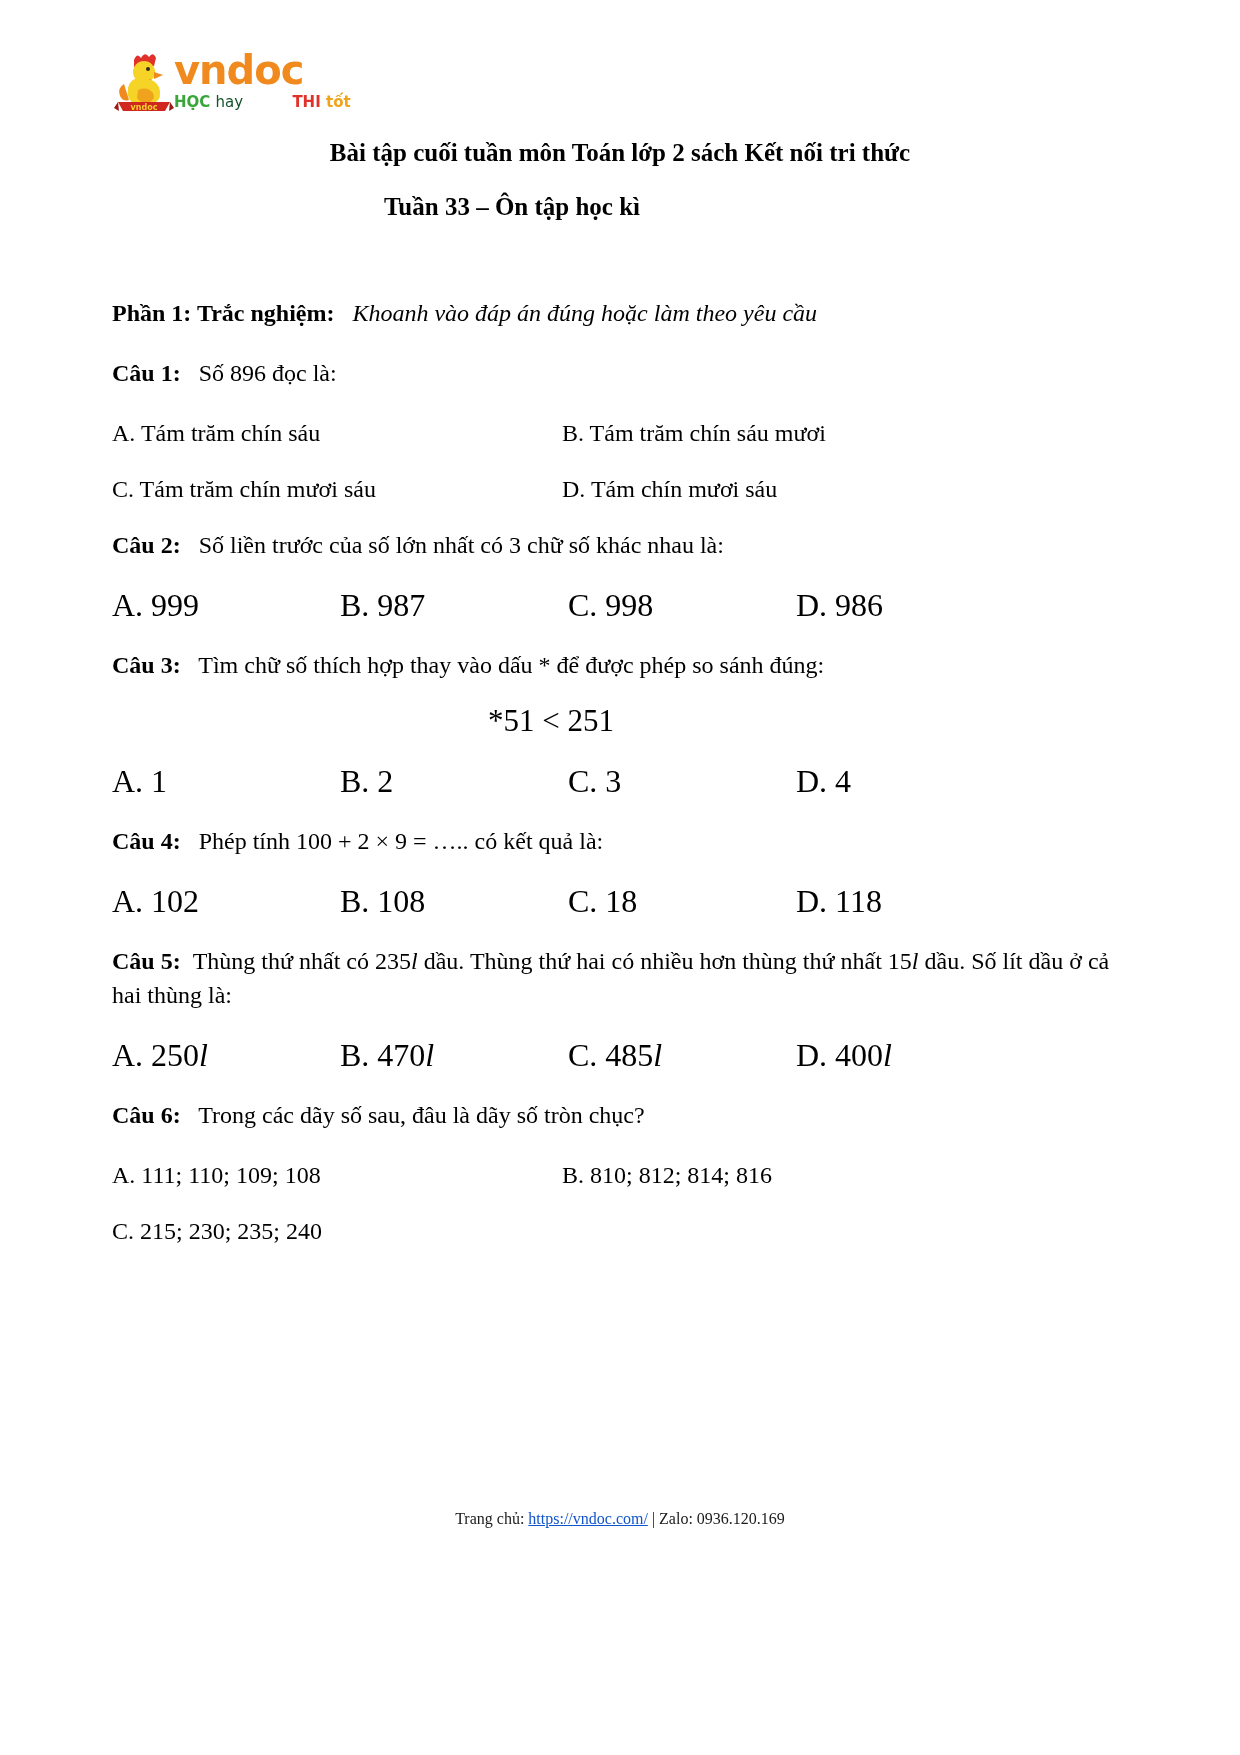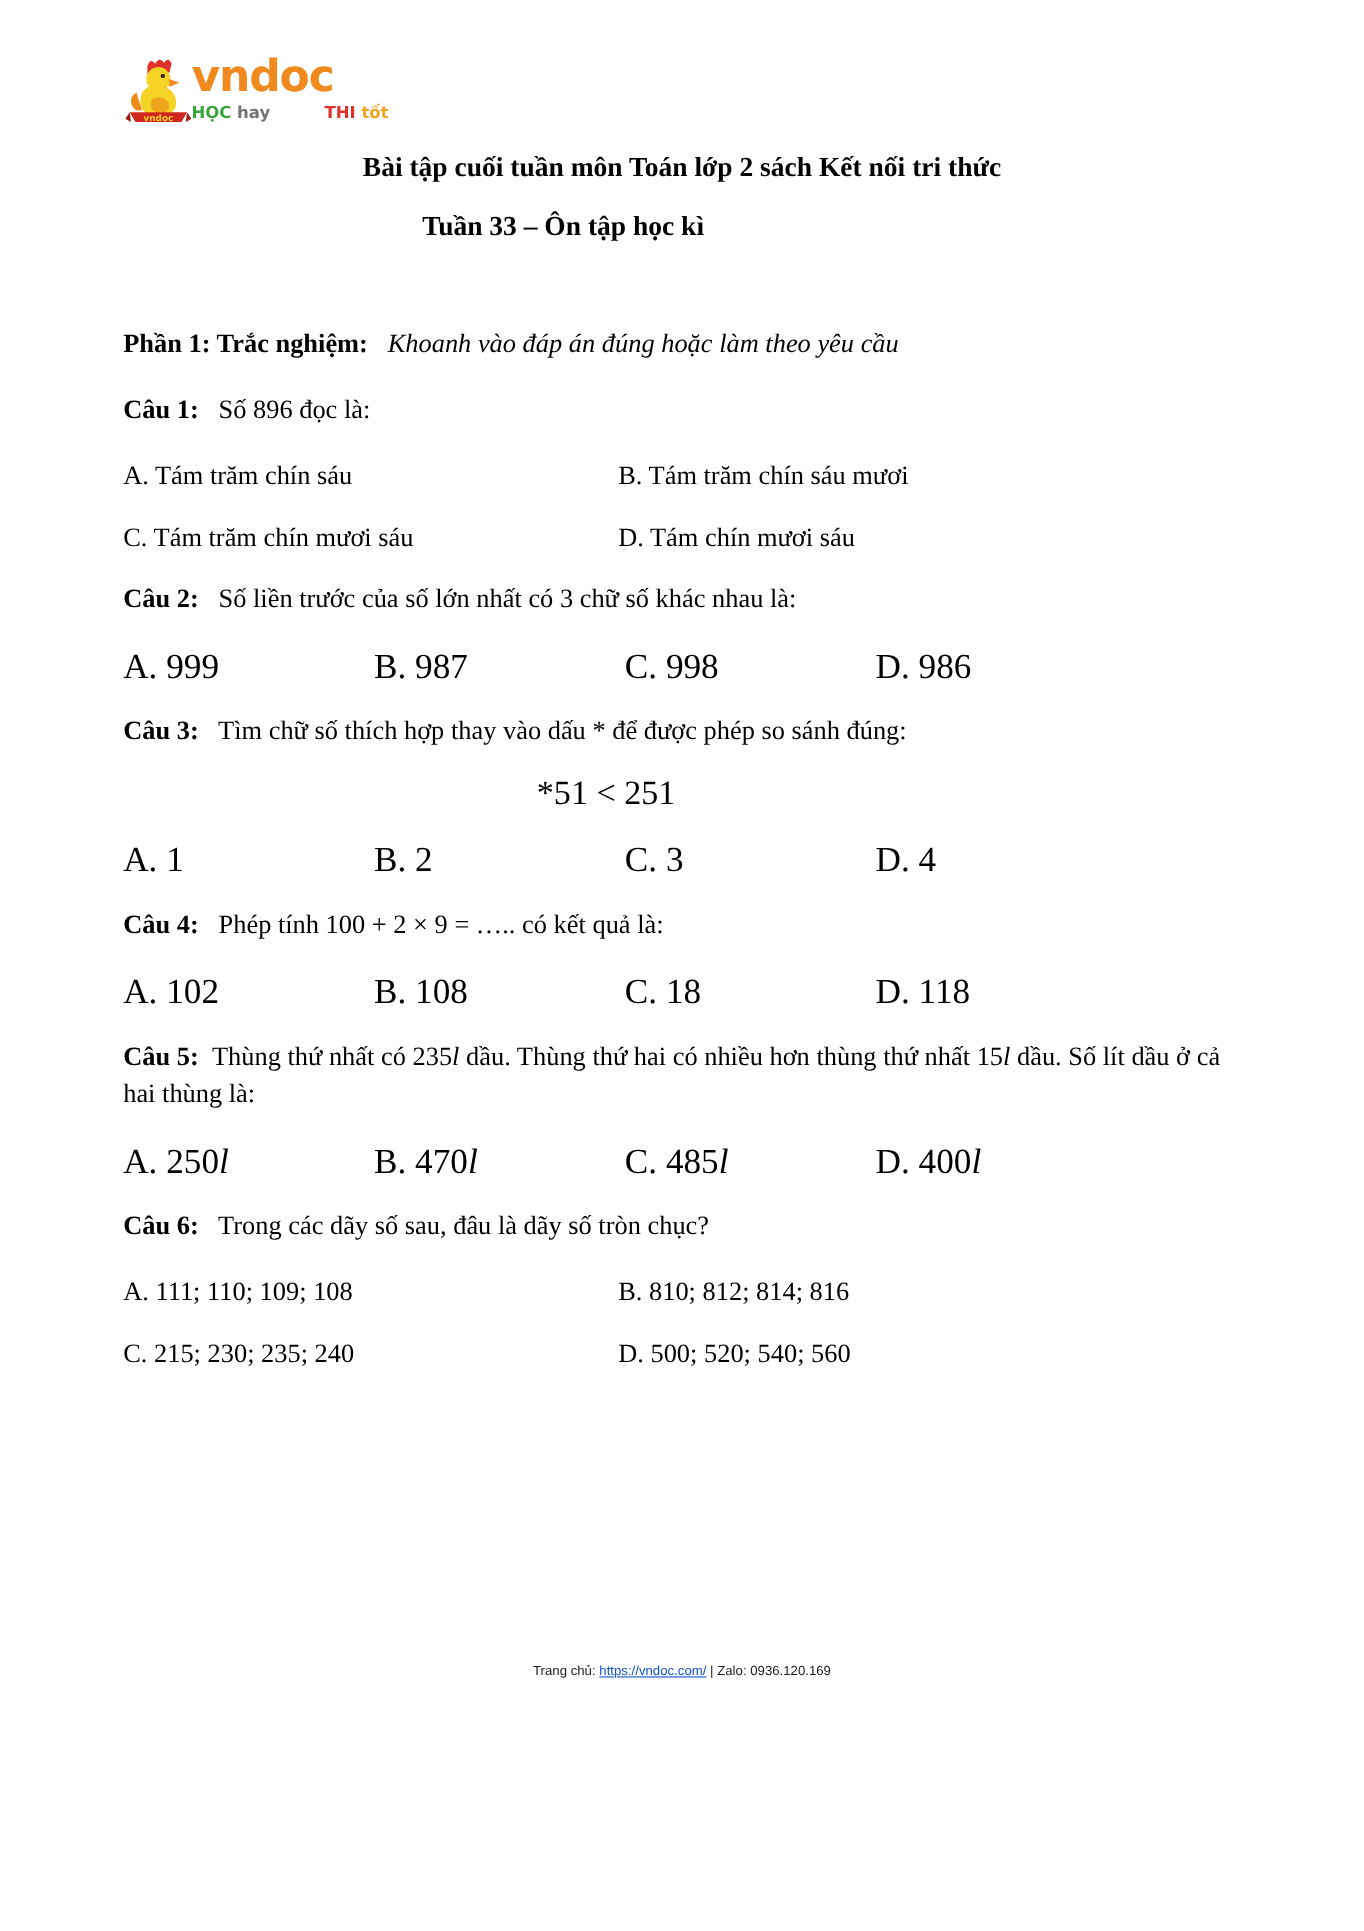--- a/index.html
+++ b/index.html
@@ -57,21 +57,21 @@
   }
   .logo-tag {
     display: block;
     font-family: "DejaVu Sans", sans-serif;
     font-weight: bold;
     font-size: 15px;
     line-height: 18px;
     margin-top: 1px;
   }
   .tag-hoc { color: #3aa63a; }
-  .tag-hay { color: #737373; font-weight: bold; }
+  .tag-hay { color: #14532d; font-weight: normal; }
   .tag-thi { color: #e0322b; margin-left: 44px; }
   .tag-tot { color: #f0a41e; }
 
   
   .doc-title {
     position: absolute;
     left: 0;
     top: 136px;
     width: 1240px;
     text-align: center;
@@ -135,22 +135,22 @@
 
   .unit { font-style: italic; }
 
   
   .footer {
     position: absolute;
     left: 0;
     top: 1508px;
     width: 1240px;
     text-align: center;
-    font-family: Liberation Sans, sans-serif;
-    font-size: 12px;
+    font-family: Liberation Serif, serif;
+    font-size: 16px;
     line-height: 22px;
     color: #1a1a1a;
   }
   .footer a {
     color: #1155cc;
     text-decoration: underline;
   }
 </style>
 </head>
 <body>
@@ -268,21 +268,20 @@
       <span class="lbl">Câu 6:</span>
       <span>&nbsp;</span>
       <span>Trong các dãy số sau, đâu là dãy số tròn chục?</span>
     </p>
     <div class="opts-2">
       <div>A. 111; 110; 109; 108</div>
       <div>B. 810; 812; 814; 816</div>
     </div>
     <div class="opts-2">
       <div>C. 215; 230; 235; 240</div>
-      <div>D. 500; 520; 540; 560</div>
     </div>
 
   </div>
 
   <div class="footer">
     <span>Trang chủ: </span><a href="#">https://vndoc.com/</a><span> | Zalo: 0936.120.169</span>
   </div>
 
 </div>
 

